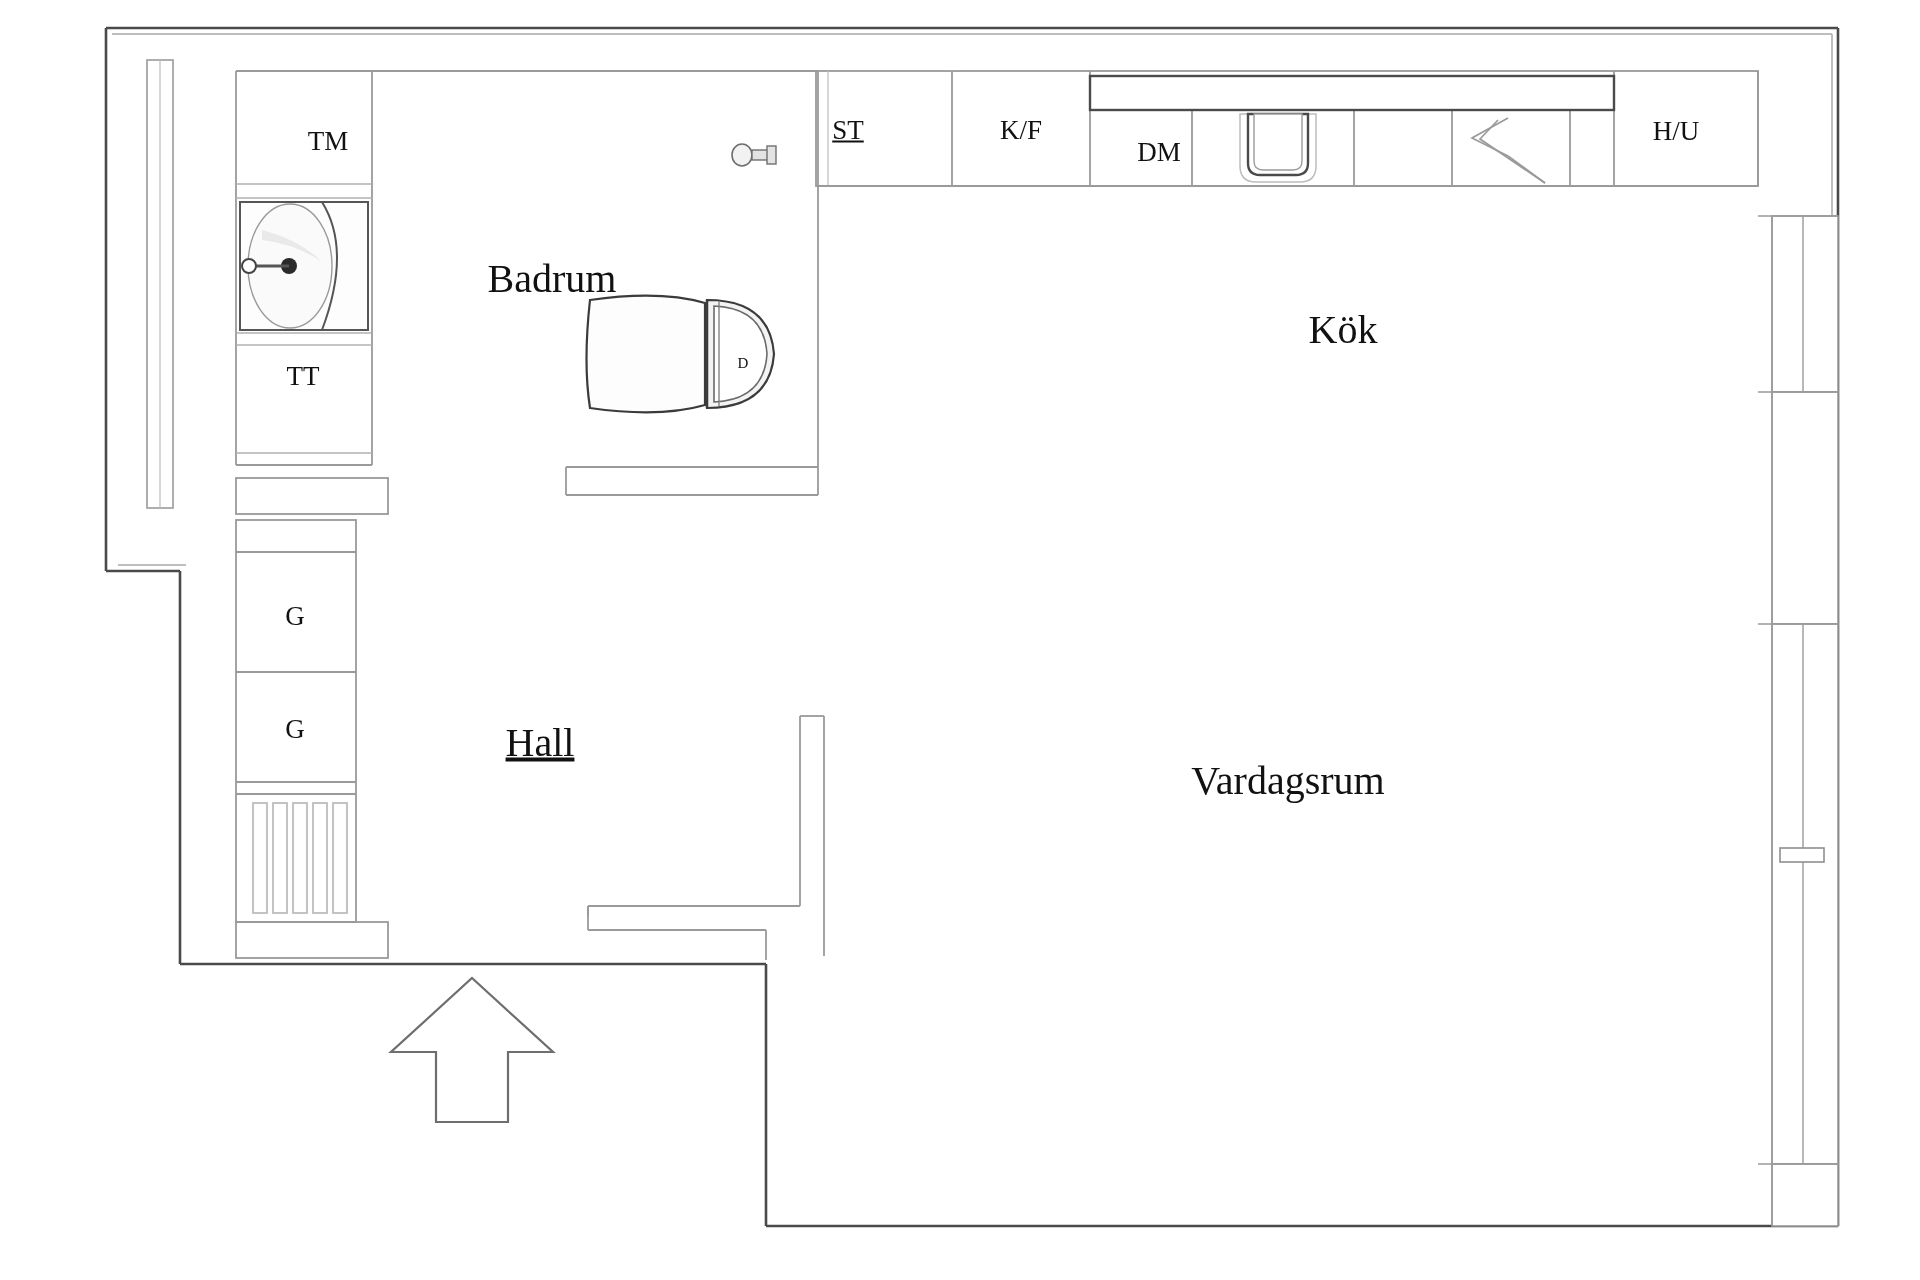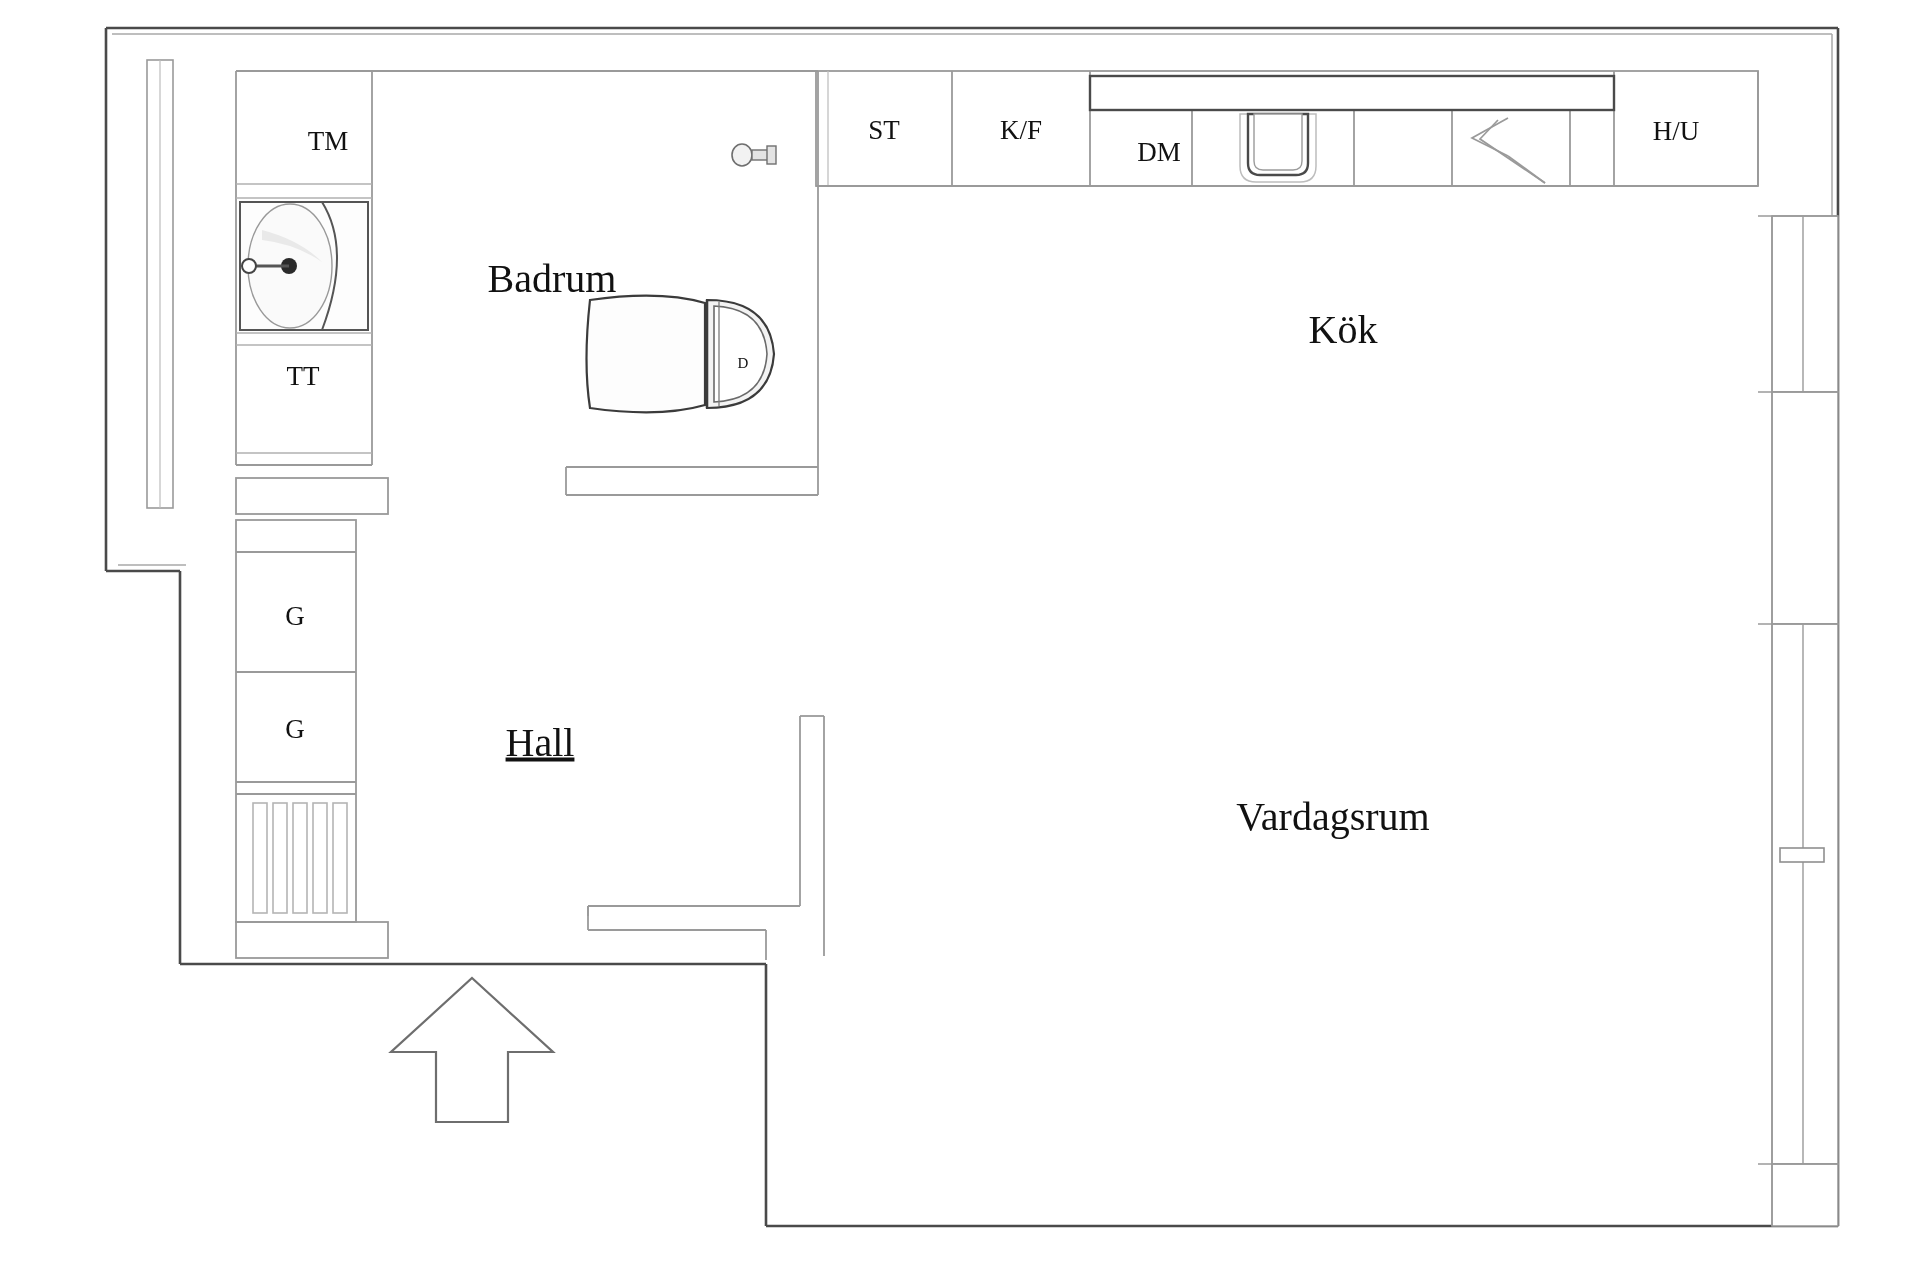--- a/index.html
+++ b/index.html
@@ -229,31 +229,31 @@
     </g>
 
   </svg>
 
   <div class="room-label big" style="left:552px; top:278px;">Badrum</div>
 
   <div class="room-label big" style="left:540px; top:742px;text-decoration:underline;">Hall</div>
 
   <div class="room-label big" style="left:1343px; top:329px;">Kök</div>
 
-  <div class="room-label big" style="left:1288px; top:816px;margin-left:45px;">Vardagsrum</div>
+  <div class="room-label big" style="left:1288px; top:780px;">Vardagsrum</div>
 
   <div class="room-label small" style="left:300px; top:141px;margin-left:28px;">TM</div>
 
   <div class="room-label small" style="left:303px; top:376px;">TT</div>
 
   <div class="room-label small" style="left:295px; top:616px;">G</div>
 
   <div class="room-label small" style="left:295px; top:729px;">G</div>
 
-  <div class="room-label small" style="left:884px; top:130px;">ST</div>
+  <div class="room-label small" style="left:848px; top:130px;text-decoration:underline;">ST</div>
 
   <div class="room-label small" style="left:1021px; top:130px;text-align:right;">K/F</div>
 
   <div class="room-label small" style="left:1159px; top:152px;">DM</div>
 
   <div class="room-label small" style="left:1676px; top:131px;">H/U</div>
 
   <div class="room-label tiny" style="left:743px; top:363px;">D</div>
 
 </div>

